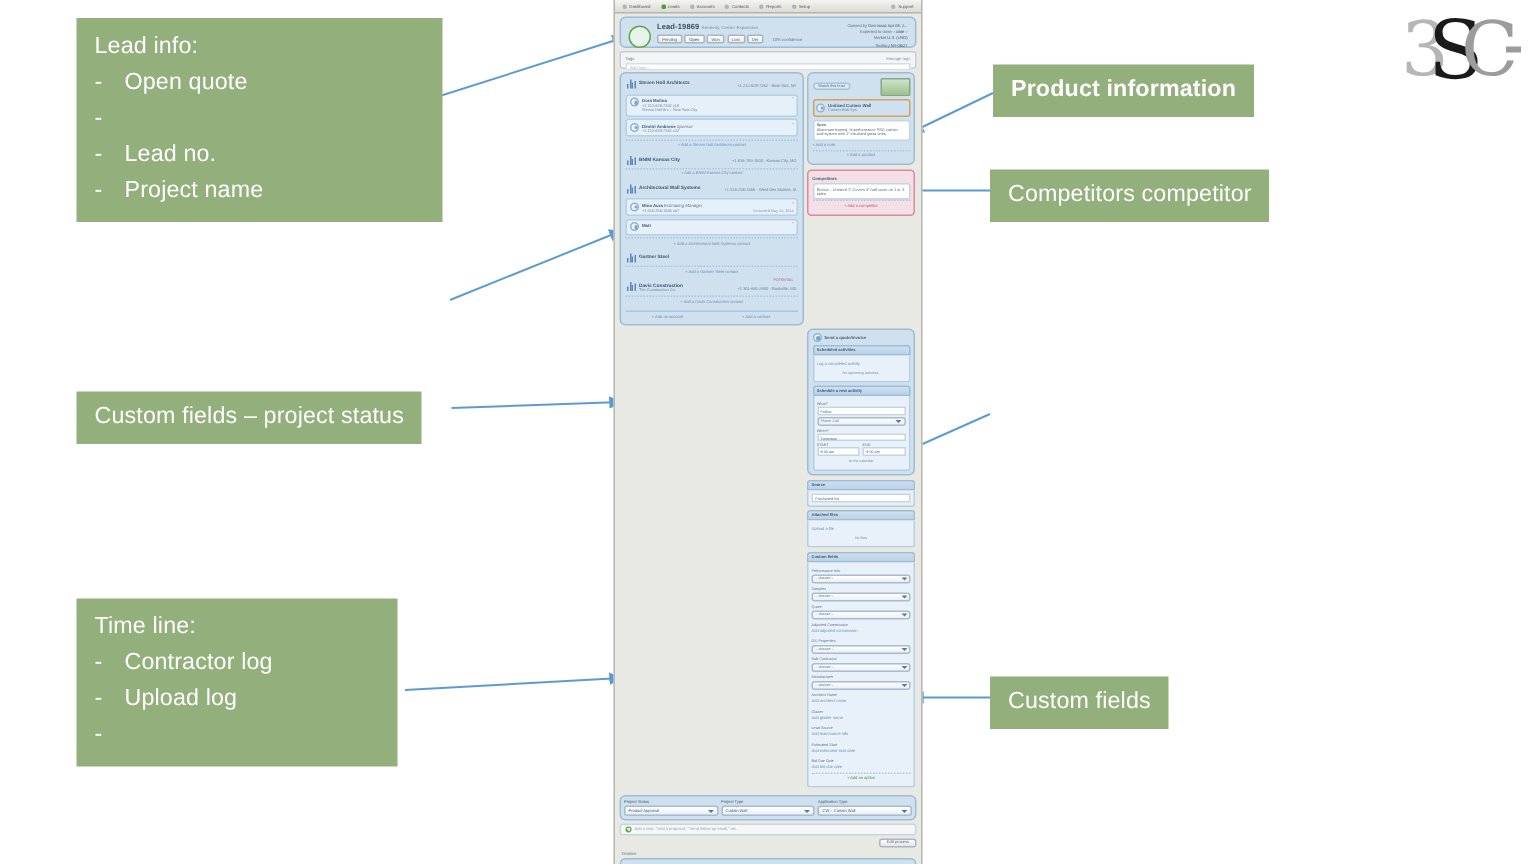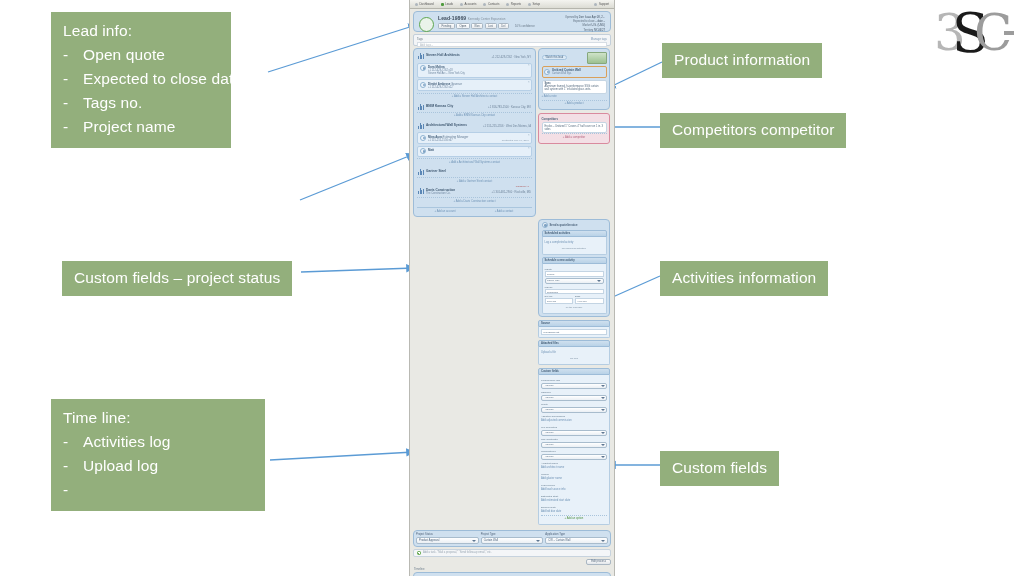--- a/index.html
+++ b/index.html
@@ -214,75 +214,71 @@
 
     <path d="M662,62 L608,88" stroke="#5b9bd5" stroke-width="1.3" fill="none" marker-end="url(#ah)"></path>
 
     <path d="M660,127 L606,127" stroke="#5b9bd5" stroke-width="1.3" fill="none" marker-end="url(#ah)"></path>
 
     <path d="M660,276 L606,300" stroke="#5b9bd5" stroke-width="1.3" fill="none" marker-end="url(#ah)"></path>
 
     <path d="M660,465 L608,465" stroke="#5b9bd5" stroke-width="1.3" fill="none" marker-end="url(#ah)"></path>
   </svg>
 
-  <div class="callout" style="left:51px; top:12px; width:180px;">
+  <div class="callout" style="left:51px; top:12px; width:244px;">
     <span class="ctitle">Lead info:</span>
     <ul>
       <li>
           <span class="dash">-</span>
           <span>Open quote</span>
         </li>
       <li>
           <span class="dash">-</span>
-          <span>Expected to close data</span>
         </li>
       <li>
           <span class="dash">-</span>
-          <span>Tags no.</span>
+          <span>Lead no.</span>
         </li>
       <li>
           <span class="dash">-</span>
           <span>Project name</span>
         </li>
     </ul>
   </div>
 
 
-  <div class="callout single" style="left:62px; top:261px;">
+  <div class="callout single" style="left:51px; top:261px;">
     <span class="ctitle">Custom fields – project status</span>
   </div>
 
   <div class="callout" style="left:51px; top:399px; width:214px;">
     <span class="ctitle">Time line:</span>
     <ul>
       <li>
           <span class="dash">-</span>
-          <span>Activities log</span>
+          <span>Contractor log</span>
         </li>
       <li>
           <span class="dash">-</span>
           <span>Upload log</span>
         </li>
       <li>
           <span class="dash">-</span>
         </li>
     </ul>
   </div>
 
-  <div class="callout single" style="left:662px; top:43px;">
+  <div class="callout single" style="left:662px; top:43px;font-weight:bold;">
     <span class="ctitle">Product information</span>
   </div>
 
   <div class="callout single" style="left:660px; top:113px;">
     <span class="ctitle">Competitors competitor</span>
   </div>
 
-  <div class="callout single" style="left:660px; top:261px;">
-    <span class="ctitle">Activities information</span>
-  </div>
 
   <div class="callout single" style="left:660px; top:451px;">
     <span class="ctitle">Custom fields</span>
   </div>
 
   <svg id="logo" viewBox="0 0 86 58">
     <text x="2" y="46" font-family="DejaVu Serif, serif" font-size="50" fill="#b6b6b6">3</text>
     <text x="20" y="48" font-family="DejaVu Serif, serif" font-size="54" fill="#1a1a1a">S</text>
     <text x="42" y="46" font-family="DejaVu Serif, serif" font-size="50" fill="#9c9c9c">C</text>
     <rect x="72" y="27" width="10" height="4" fill="#9c9c9c"></rect>

